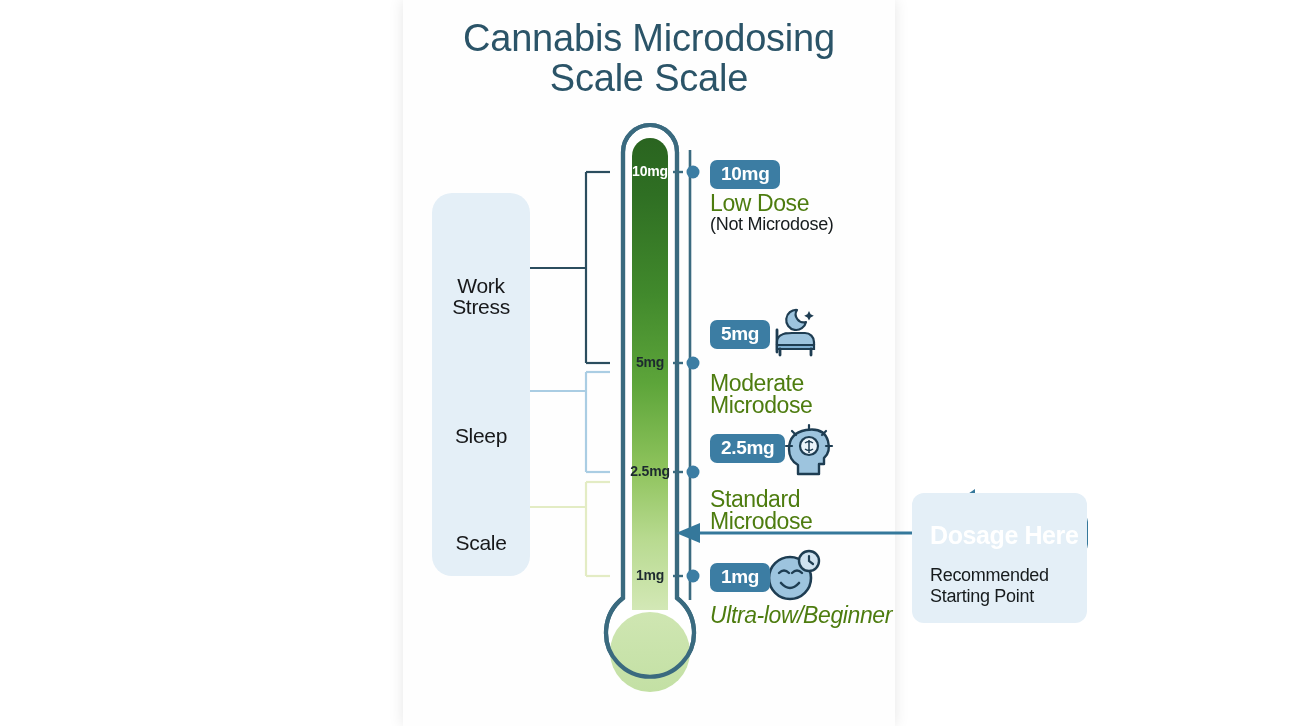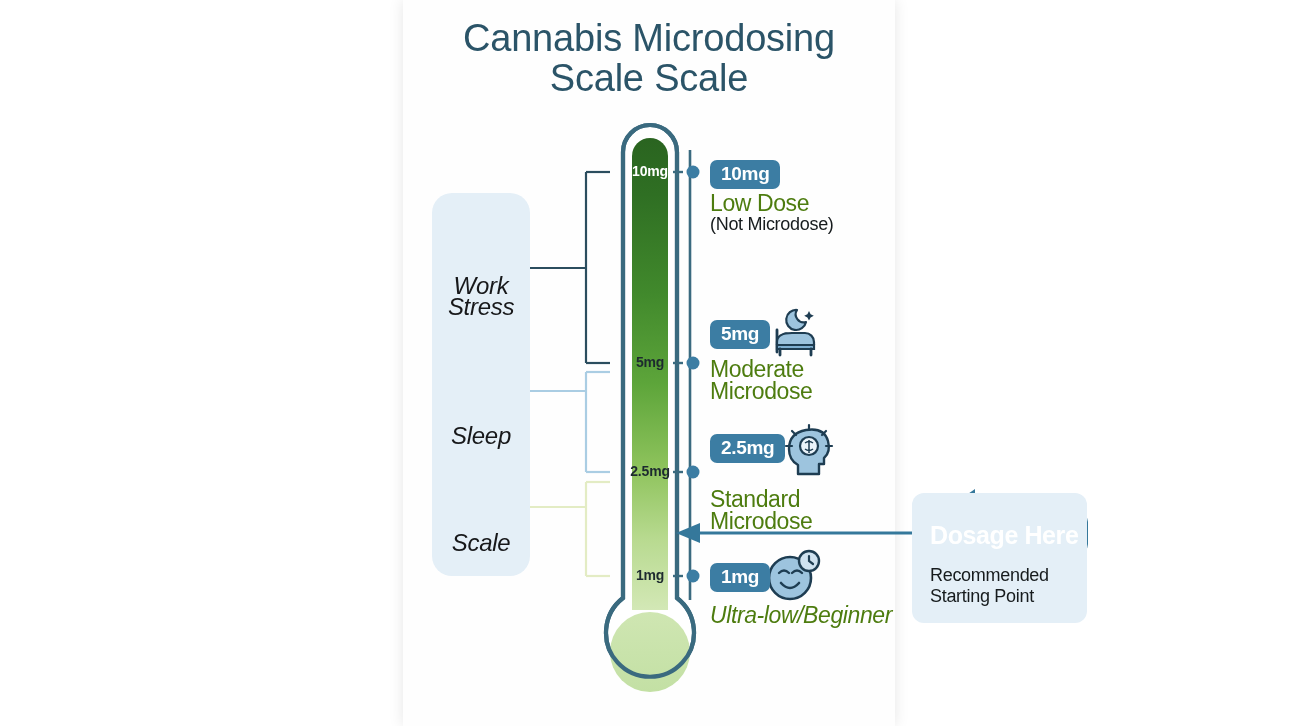--- a/index.html
+++ b/index.html
@@ -104,27 +104,26 @@
     border-radius: 20px;
   }
   .catItem {
     position: absolute;
     left: 432px;
     width: 98px;
     text-align: center;
   }
   .catLabel {
     color: #17181a;
-    font-size: 24px;
+    font-size: 21px;
     line-height: 21px;
     font-weight: 400;
     letter-spacing: -0.3px;
     white-space: pre-line;
     margin-top: 3px;
-    font-style: italic;
   }
 
   
   .startBox {
     position: absolute;
     left: 912px;
     top: 493px;
     width: 175px;
     height: 130px;
     background: #e4eff7;
@@ -324,21 +323,21 @@
       <span class="badge">10mg</span>
     </div>
     <div class="doseName">Low Dose</div>
     <div class="doseSub">(Not Microdose)</div>
   </div>
 
   <div class="doseRow" style="left:710px; top:318px; width:200px;">
     <div class="badgeLine" style="height:32px; align-items:center;">
       <span class="badge">5mg</span>
     </div>
-    <div class="doseName" style="margin-top:8px;">Moderate
+    <div class="doseName" style="margin-top:22px;">Moderate
 Microdose</div>
   </div>
 
   <div class="doseRow" style="left:710px; top:432px; width:210px;">
     <div class="badgeLine" style="height:32px; align-items:center;">
       <span class="badge">2.5mg</span>
     </div>
     <div class="doseName" style="margin-top:24px;">Standard
 Microdose</div>
   </div>

